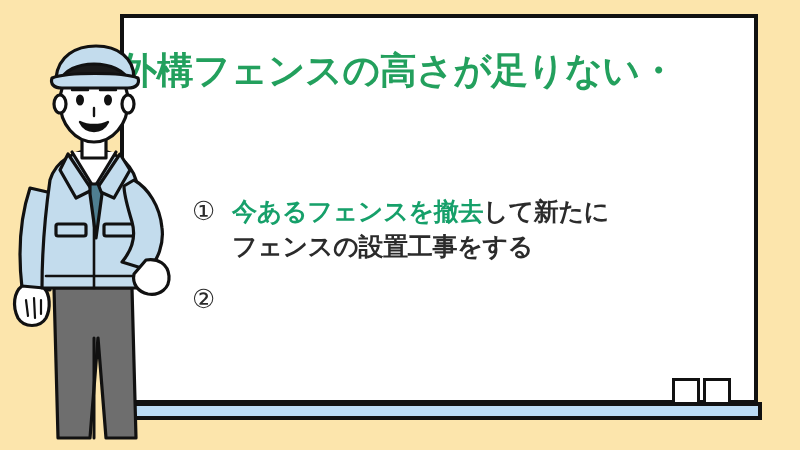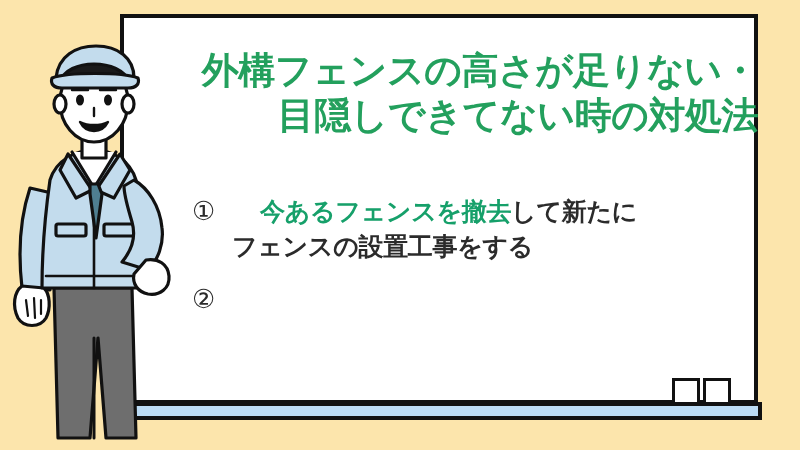--- a/index.html
+++ b/index.html
@@ -79,21 +79,21 @@
     height: 390px;
     z-index: 5;
     pointer-events: none;
   }
 
   .title-block {
     position: absolute;
     left: 0;
     top: 34px;
     width: 638px;
-    text-align: right;
+    text-align: left;
     color: #23a05d;
     font-weight: bold;
     font-size: 37px;
     line-height: 45px;
     letter-spacing: -0.5px;
     white-space: nowrap;
   }
   .title-line { display: block; }
 
   .list-block {
@@ -116,21 +116,21 @@
   .list-marker {
     position: absolute;
     left: 0;
     top: 0;
     font-size: 26px;
     line-height: 35px;
     font-weight: normal;
     color: #2b2b2b;
   }
   .list-line { display: block; white-space: nowrap; }
-  .hl { color: #16a06a; margin-left: 28px; }
+  .hl { color: #16a06a; }
 
   
   .character {
     position: absolute;
     left: 6px;
     top: 38px;
     width: 190px;
     height: 412px;
     z-index: 8;
   }
@@ -147,21 +147,20 @@
     <div class="marker m1"></div>
     <div class="marker m2"></div>
   </div>
 
   <div class="board-tray"></div>
 
   <div class="board-content" style="left:120px;top:14px;">
 
     <div class="title-block">
       <span class="title-line">外構フェンスの高さが足りない・</span>
-      <span class="title-line">目隠しできてない時の対処法</span>
     </div>
 
     <div class="list-block">
 
       <div class="list-item">
         <span class="list-marker">①</span>
         <span class="list-line">
           <span class="hl">今あるフェンスを撤去</span><span>して新たに</span>
         </span>
         <span class="list-line">

